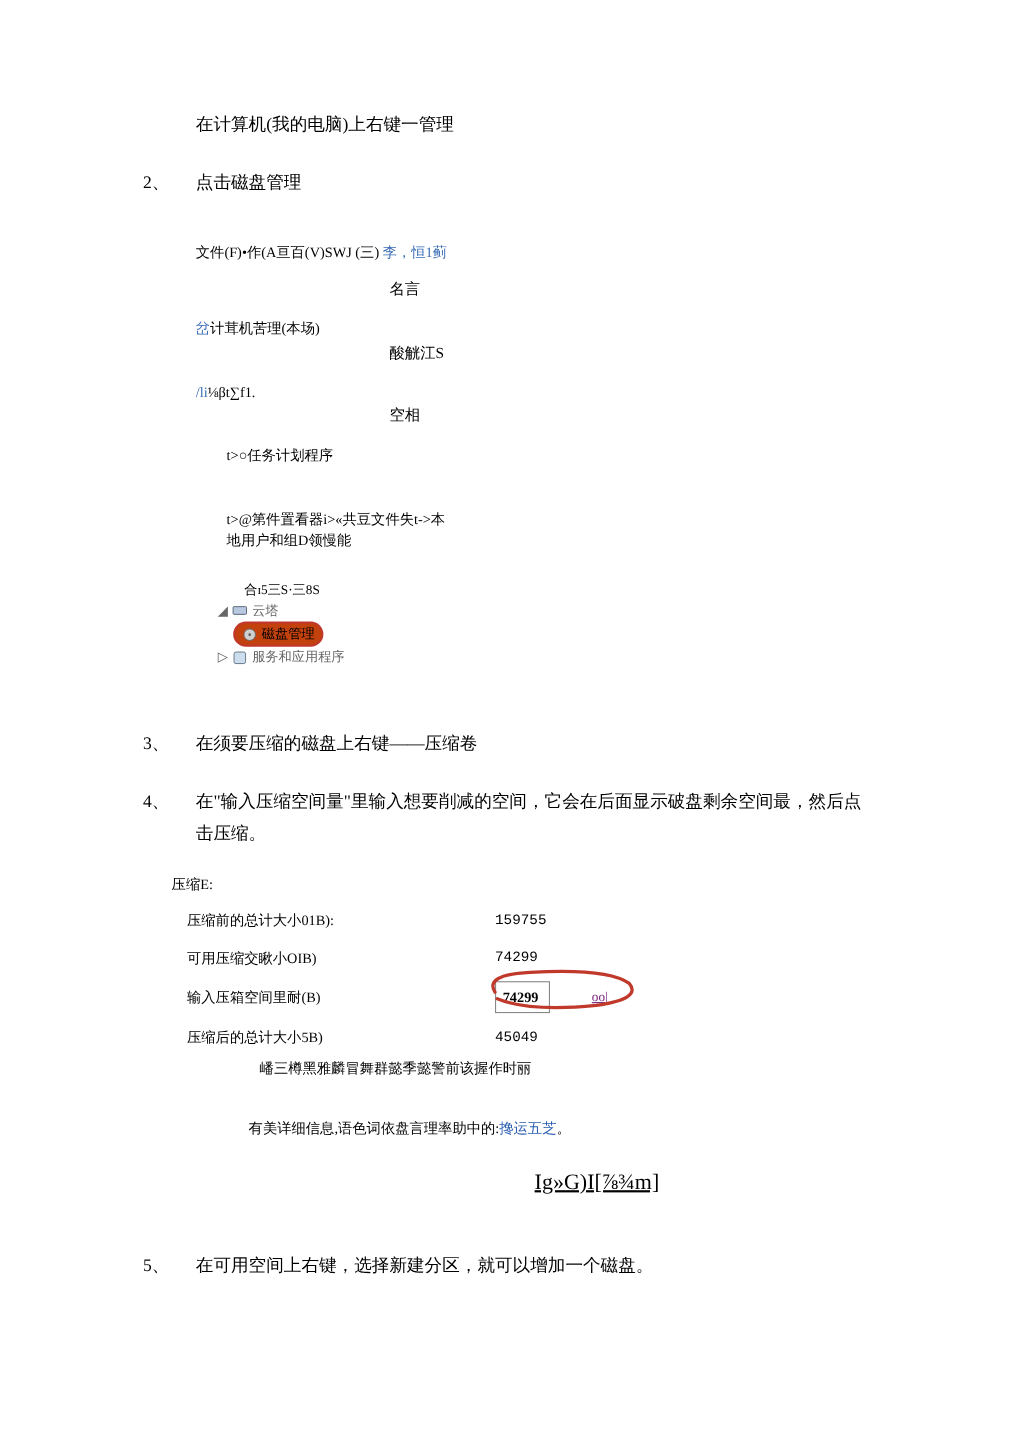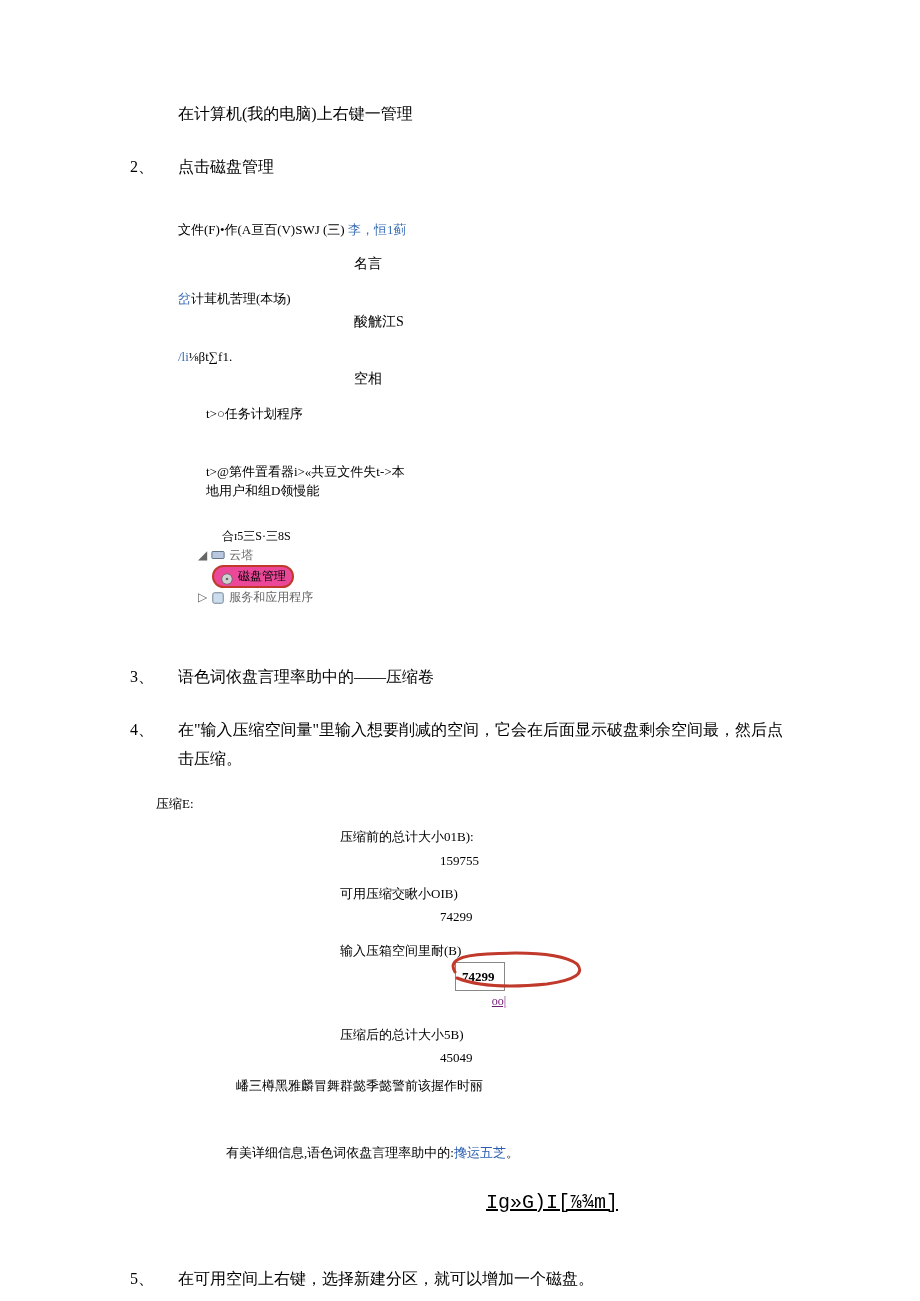--- a/index.html
+++ b/index.html
@@ -63,48 +63,48 @@
     .tree-disk-icon {
       width: 14px;
       height: 14px;
       display: inline-block;
     }
     .disk-mgmt-box {
       border: 2px solid #c0392b;
       border-radius: 12px;
       padding: 0 6px;
       display: inline-flex;
-      align-items: flex-end;
+      align-items: center;
       gap: 4px;
       margin-left: 14px;
-      background: #ec4899;
+      background: #c2410c;
     }
     .blurry {
       color: #666;
       filter: blur(0.4px);
     }
     .compress-section {
       margin-left: 26px;
       margin-top: 18px;
       font-size: 14px;
     }
     .compress-row {
       display: flex;
       align-items: center;
       margin-top: 10px;
       padding-left: 14px;
-      flex-direction: column;
     }
     .compress-label {
       width: 280px;
       font-size: 13px;
     }
     .compress-value {
       font-size: 13px;
       width: 80px;
+      font-family: Liberation Mono, monospace;
     }
     .input-box {
       border: 1px solid #888;
       padding: 2px 6px;
       font-size: 13px;
       background: #fff;
       display: inline-block;
       min-width: 50px;
       font-weight: bold;
     }
@@ -127,27 +127,27 @@
       text-decoration: underline;
     }
     .note-line {
       font-size: 13px;
       margin-left: 80px;
       margin-top: 4px;
     }
     .info-line {
       font-size: 13px;
       margin-left: 70px;
-      margin-top: 44px;
+      margin-top: 32px;
     }
     .link-text {
       color: #2a5db0;
     }
     .big-link {
-      font-family: Liberation Mono, monospace;
+      font-family: Liberation Serif, serif;
       font-size: 20px;
       text-decoration: underline;
       color: #000;
       margin-left: 330px;
       margin-top: 20px;
       display: block;
     }
     .flex-two-col {
       display: flex;
     }
@@ -219,21 +219,21 @@
       <svg class="tree-disk-icon" viewBox="0 0 16 16">
           <rect x="2" y="2" width="12" height="12" rx="2" fill="#cde" stroke="#678"></rect>
         </svg>
       <span>服务和应用程序</span>
     </div>
   </div>
 </div>
 
 <div class="step-line" style="margin-top:56px;">
   <div class="step-num"><span>3、</span></div>
-  <div class="step-text"><span>语色词依盘言理率助中的——压缩卷</span></div>
+  <div class="step-text"><span>在须要压缩的磁盘上右键——压缩卷</span></div>
 </div>
 
 <div class="step-line">
   <div class="step-num"><span>4、</span></div>
   <div class="step-text"><span>在"输入压缩空间量"里输入想要削减的空间，它会在后面显示破盘剩余空间最，然后点击压缩。</span></div>
 </div>
 
 <div class="compress-section">
   <div style="font-size:13px;"><span>压缩E:</span></div>
 

